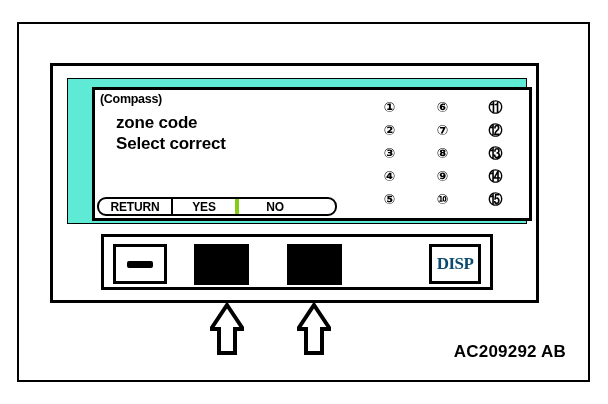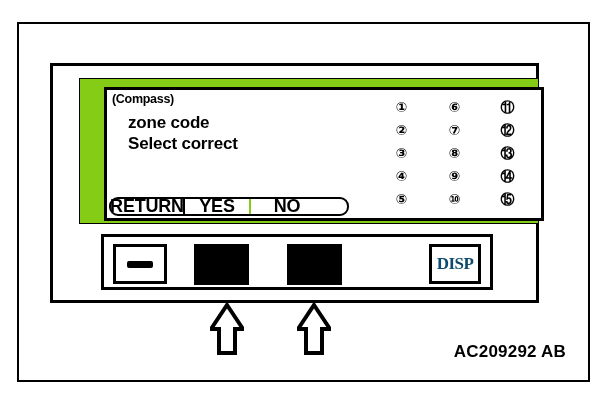--- a/index.html
+++ b/index.html
@@ -41,22 +41,21 @@
 
   
   #lcd-bezel {
     position: absolute;
     left: 14px;
     top: 12px;
     width: 460px;
     height: 146px;
     box-sizing: border-box;
     border: 1px solid #000;
-    background: #84cc16;
-    margin-left: 12px;
+    background: #5eead4;
   }
 
   
   #lcd-screen {
     position: absolute;
     left: 24px;
     top: 8px;
     width: 440px;
     height: 134px;
     border: 3px solid #000;
@@ -127,28 +126,28 @@
     box-sizing: border-box;
     background: #fff;
     display: flex;
     align-items: stretch;
   }
   .softkey {
     flex: 0 0 auto;
     display: flex;
     align-items: center;
     justify-content: center;
-    font-size: 18px;
+    font-size: 12px;
     font-weight: bold;
     letter-spacing: -0.2px;
     color: #000;
     box-sizing: border-box;
   }
   #softkey-return { width: 74px; border-right: 2px solid #000; }
-  #softkey-yes    { width: 66px; border-right: 2px solid #84cc16; text-align: center; }
+  #softkey-yes    { width: 66px; border-right: 4px solid #84cc16; text-align: center; }
   #softkey-no     { width: 72px; }
 
   
   #control-panel {
     position: absolute;
     left: 48px;   
     top: 168px;
     width: 392px;
     height: 56px;
     border: 3px solid #000;

